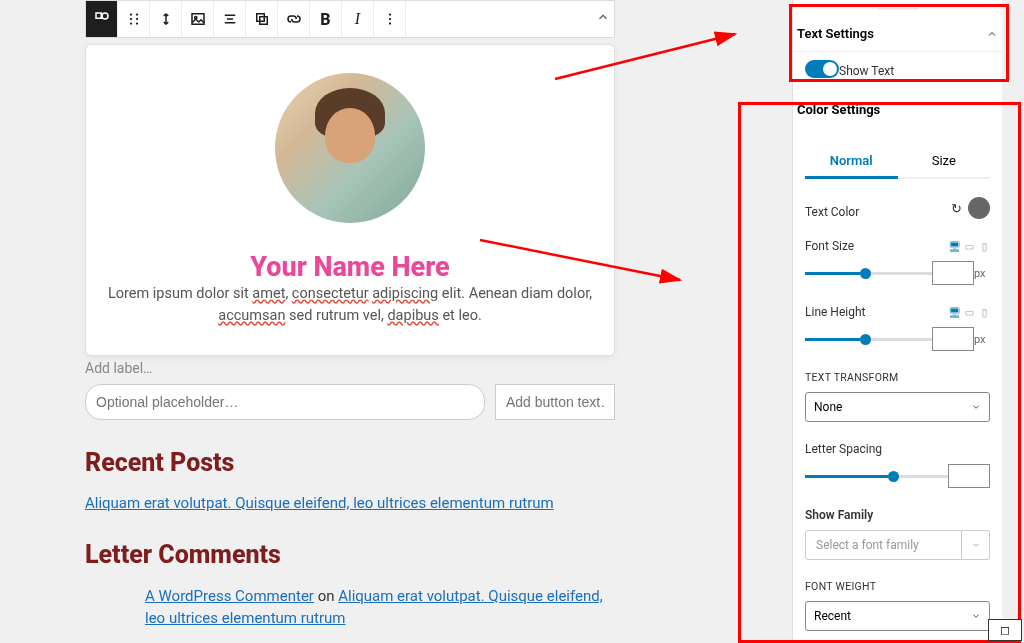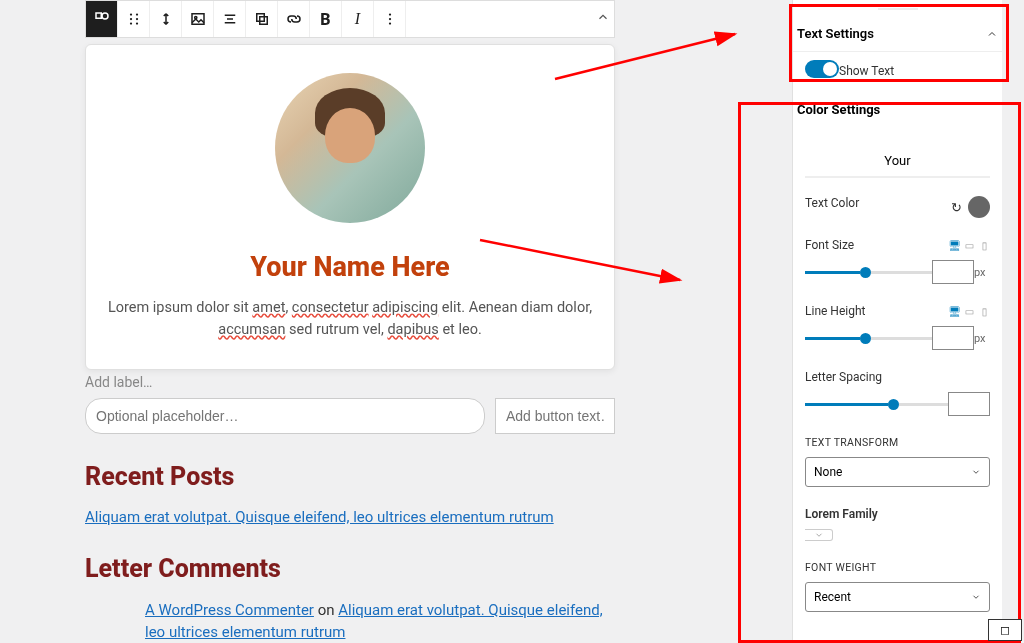--- a/index.html
+++ b/index.html
@@ -73,22 +73,21 @@
   content: "";
   position: absolute;
   top: 15px; left: 40px;
   width: 70px; height: 50px;
   background: #5a3d28;
   border-radius: 50% 50% 30% 30%;
 }
 .name-heading {
   font-size: 27px;
   font-weight: 800;
-  color: #c2410c;
-  margin-bottom: 14px;
+  color: #ec4899;
 }
 .bio-text {
   font-size: 14.5px;
   color: #555;
   line-height: 1.5;
 }
 .bio-text .underline-red {
   text-decoration: underline;
   text-decoration-color: #e74c3c;
   text-decoration-style: wavy;
@@ -256,21 +255,21 @@
   width: 42px;
   height: 24px;
   border: 1px solid #888;
   font-size: 11px;
   text-align: center;
 }
 .unit-label { font-size: 11px; color: #666; width: 16px; }
 .color-row {
   display: flex;
   justify-content: space-between;
-  align-items: flex-start;
+  align-items: flex-end;
 }
 .color-swatch {
   width: 22px;
   height: 22px;
   border-radius: 50%;
   background: #666;
   cursor: pointer;
 }
 .reset-icon { font-size: 13px; color: #333; cursor: pointer; margin-right: 6px; }
 .select-control {
@@ -429,21 +428,22 @@
     <div class="toggle"></div>
     <span class="toggle-label">Show Text</span>
   </div>
 
   <div class="panel-header" style="border-bottom:none;font-weight:700;">
     <span>Color Settings</span>
   </div>
 
   <div class="panel-body">
     <div class="tabs">
-      <div class="tab">Your</div>
+      <div class="tab active">Normal</div>
+      <div class="tab">Size</div>
     </div>
 
     <div class="setting-row">
       <div class="color-row">
         <span class="setting-label" style="margin:0;">Text Color</span>
         <div style="display:flex;align-items:center;">
           <span class="reset-icon">↻</span>
           <div class="color-swatch"></div>
         </div>
       </div>
@@ -481,45 +481,46 @@
         <div class="slider-track">
           <div class="slider-fill" style="width:43%;"></div>
           <div class="slider-thumb" style="left:43%;"></div>
         </div>
         <input class="slider-value" style="">
         <span class="unit-label">px</span>
       </div>
     </div>
 
     <div class="setting-row">
-      <div class="setting-label">
-        <span>Letter Spacing</span>
-      </div>
-      <div class="slider-control">
-        <div class="slider-track">
-          <div class="slider-fill" style="width:58%;"></div>
-          <div class="slider-thumb" style="left:58%;"></div>
-        </div>
-        <input class="slider-value" style="">
-      </div>
-    </div>
-
-    <div class="setting-row">
       <div class="setting-label upper">TEXT TRANSFORM</div>
       <div class="select-control">
         <span>None</span>
         <svg width="10" height="10" viewBox="0 0 24 24" fill="none" stroke="#333" stroke-width="2">
             <path d="M6 9l6 6 6-6"></path>
           </svg>
       </div>
     </div>
 
     <div class="setting-row">
-      <div class="setting-label" style="font-weight:600;">Lorem Family</div>
+      <div class="setting-label">
+        <span>Letter Spacing</span>
+      </div>
+      <div class="slider-control">
+        <div class="slider-track">
+          <div class="slider-fill" style="width:58%;"></div>
+          <div class="slider-thumb" style="left:58%;"></div>
+        </div>
+        <input class="slider-value" style="">
+      </div>
+    </div>
+
+    <div class="setting-row">
+      <div class="setting-label" style="font-weight:600;">Show Family</div>
       <div class="font-family-select">
+        <div class="main">Select a font family</div>
         <div class="chev">
           <svg width="10" height="10" viewBox="0 0 24 24" fill="none" stroke="#999" stroke-width="2">
               <path d="M6 9l6 6 6-6"></path>
             </svg>
         </div>
       </div>
     </div>
 
     <div class="setting-row">
       <div class="setting-label upper">FONT WEIGHT</div>

